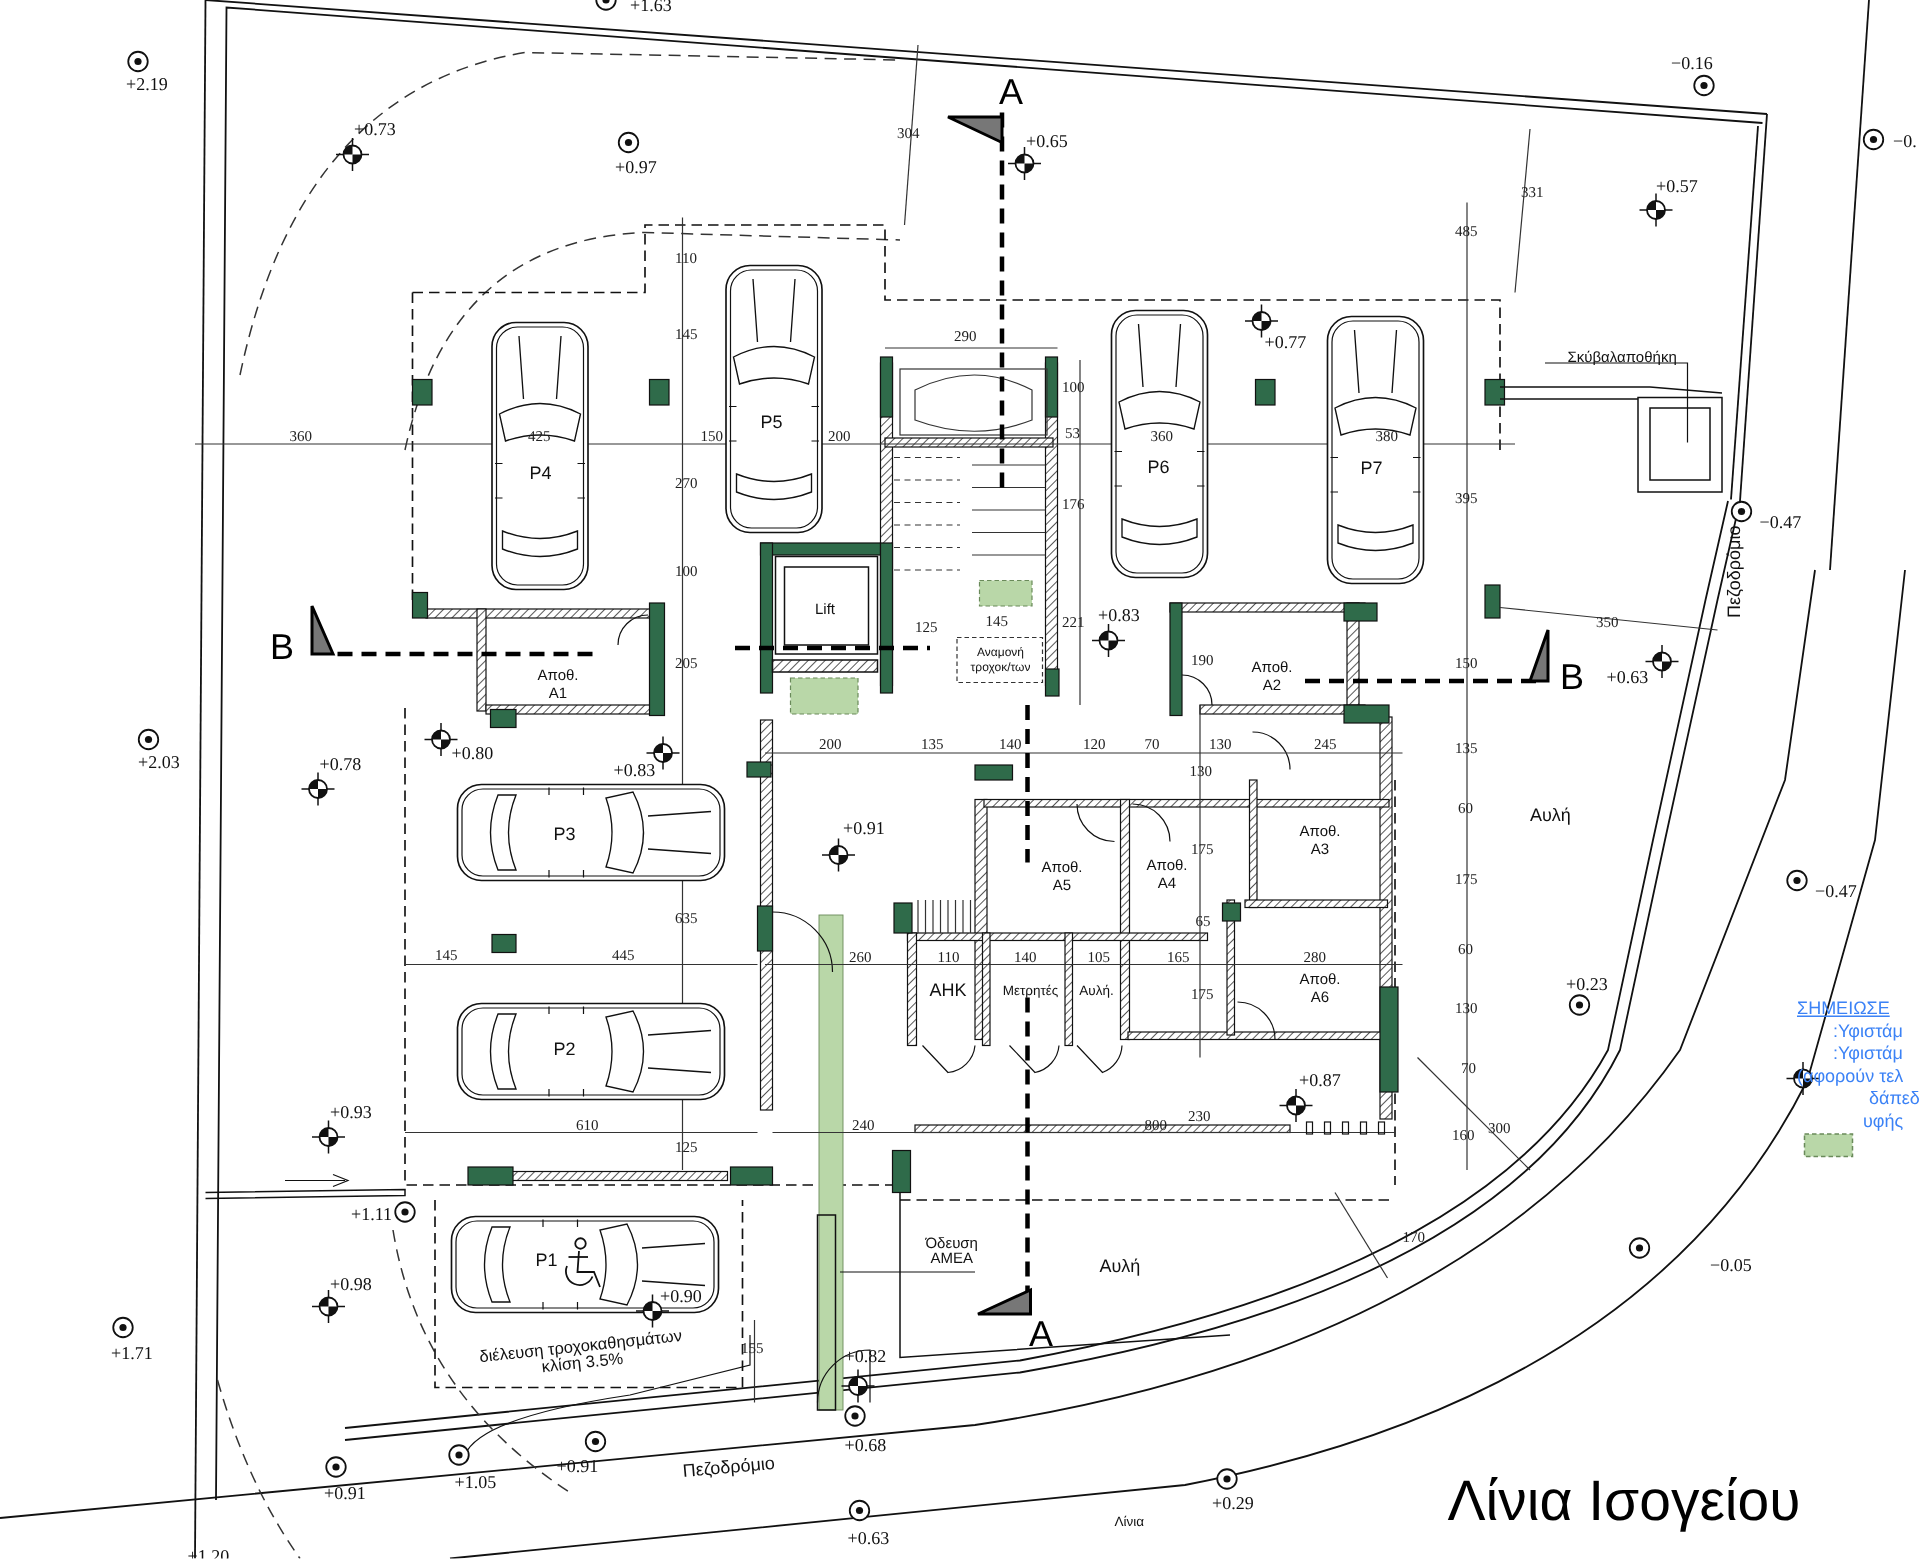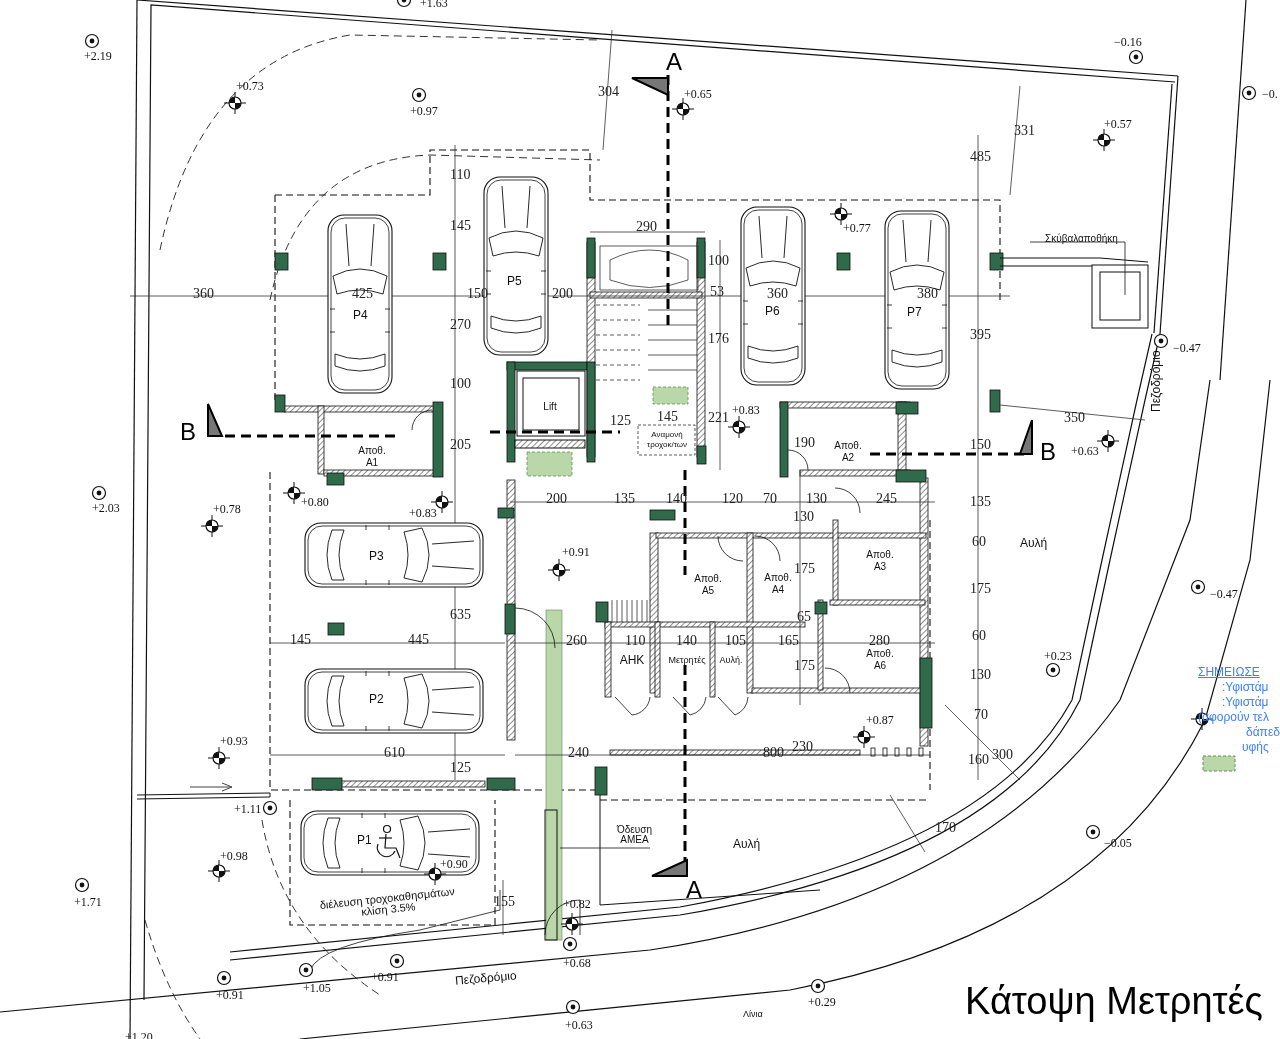--- a/index.html
+++ b/index.html
@@ -1,19 +1,19 @@
 <!DOCTYPE html>
 <html><head>
 <meta charset="utf-8">
 <style>
   html,body{margin:0;padding:0;background:#fff;}
   body{width:1280px;height:1039px;overflow:hidden;position:relative;font-family:"Liberation Sans",sans-serif;}
   #plan{position:absolute;left:0;top:0;width:1280px;height:1039px;}
   .lbl{position:absolute;font-family:"Liberation Sans",sans-serif;color:#111;white-space:nowrap;line-height:1;}
-  .dim{font-family:"Liberation Serif",serif;font-size:14px;color:#222;position:absolute;white-space:nowrap;line-height:1;}
+  .dim{font-family:"Liberation Serif",serif;font-size:10px;color:#222;position:absolute;white-space:nowrap;line-height:1;}
   .lev{font-family:"Liberation Serif",serif;font-size:12px;color:#111;position:absolute;white-space:nowrap;line-height:1;}
   .room{font-size:10px;text-align:center;position:absolute;line-height:1.2;color:#111;}
   .park{font-size:12px;position:absolute;color:#111;}
   .sec{font-size:24px;position:absolute;color:#000;}
   .title{position:absolute;left:965px;top:980px;font-size:38px;color:#000;}
   .legend{position:absolute;left:1198px;top:665px;font-size:12px;color:#3b82f6;line-height:1.25;}
   .legend .hd{text-decoration:underline;}
 </style>
 </head>
 <body>
@@ -304,21 +304,21 @@
     <use href="#lvl-new" x="207" y="746" width="24" height="24"></use>
     <use href="#lvl-new" x="207" y="859" width="24" height="24"></use>
     <use href="#lvl-new" x="423" y="862" width="24" height="24"></use>
     <use href="#lvl-new" x="560" y="912" width="24" height="24"></use>
     <use href="#lvl-new" x="1190" y="707" width="24" height="24"></use>
   </g>
 
   <rect x="1203" y="756" width="32" height="15" fill="#b9d7a8" stroke="#6a8a5a" stroke-dasharray="3 2"></rect>
 </svg>
 
-<div class="title">Κάτοψη Μετρητές</div>
+<div class="title">Λίνια Ισογείου</div>
 
 <div class="legend">
   <div class="hd">ΣΗΜΕΙΩΣΕ</div>
   <div style="padding-left:24px">:Υφιστάμ</div>
   <div style="padding-left:24px">:Υφιστάμ</div>
   <div>(αφορούν τελ</div>
   <div style="padding-left:48px">δάπεδ</div>
   <div style="padding-left:44px">υφής</div>
 </div>
 
@@ -379,21 +379,21 @@
 <div class="lev" style="left:220px;top:735px">+0.93</div>
 <div class="lev" style="left:234px;top:803px">+1.11</div>
 <div class="lev" style="left:220px;top:850px">+0.98</div>
 <div class="lev" style="left:440px;top:858px">+0.90</div>
 <div class="lev" style="left:74px;top:896px">+1.71</div>
 <div class="lev" style="left:563px;top:898px">+0.82</div>
 <div class="lev" style="left:563px;top:957px">+0.68</div>
 <div class="lev" style="left:216px;top:989px">+0.91</div>
 <div class="lev" style="left:303px;top:982px">+1.05</div>
 <div class="lev" style="left:371px;top:971px">+0.91</div>
-<div class="lev" style="left:1104px;top:837px">−0.05</div>
+<div class="lev" style="left:1140px;top:837px">−0.05</div>
 <div class="lev" style="left:808px;top:996px">+0.29</div>
 <div class="lev" style="left:565px;top:1019px">+0.63</div>
 <div class="lev" style="left:125px;top:1031px">+1.20</div>
 
 <div class="dim" style="left:598px;top:85px">304</div>
 <div class="dim" style="left:450px;top:168px">110</div>
 <div class="dim" style="left:450px;top:219px">145</div>
 <div class="dim" style="left:636px;top:220px">290</div>
 <div class="dim" style="left:708px;top:254px">100</div>
 <div class="dim" style="left:710px;top:285px">53</div>

